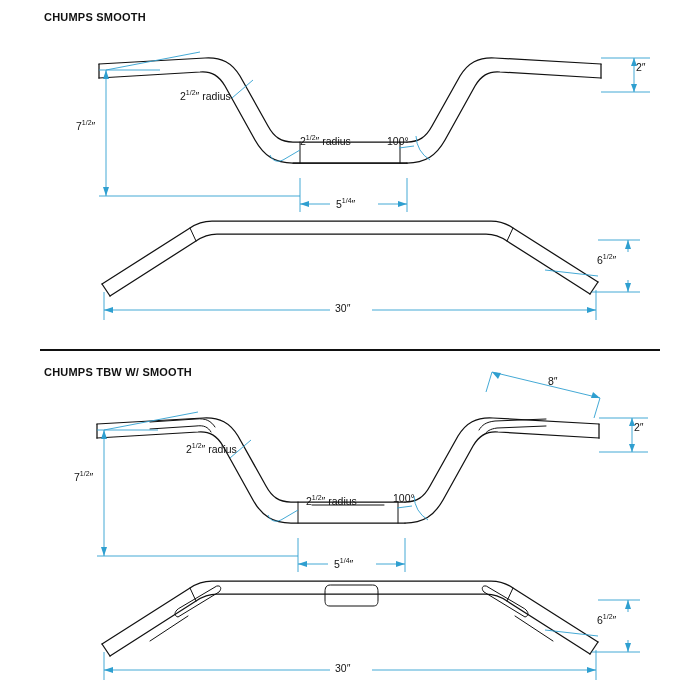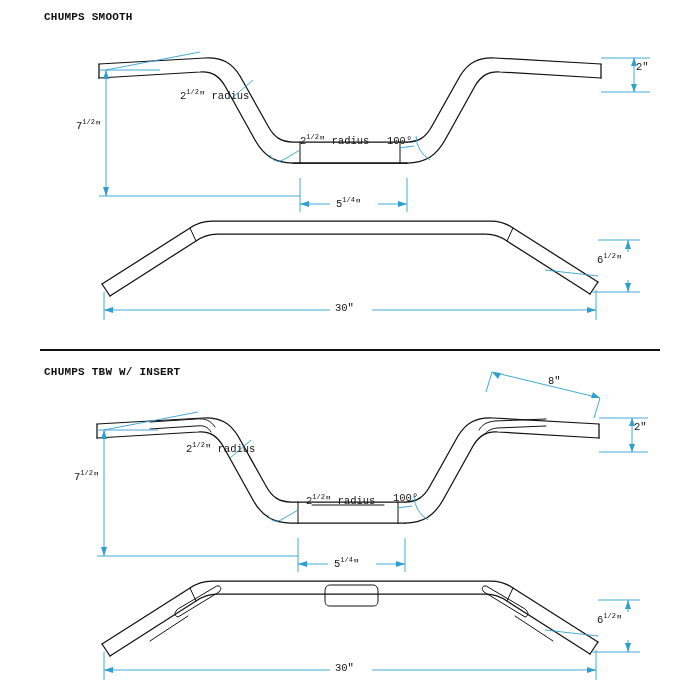--- a/index.html
+++ b/index.html
@@ -3,21 +3,21 @@
 <meta charset="utf-8">
 <style>
   html,body{margin:0;padding:0;}
   body{
     width:700px;height:700px;
     background:#ffffff;
     font-family:"Liberation Sans", sans-serif;
     color:#111;
     overflow:hidden;
   }
-  .sheet{position:relative;width:700px;height:700px;font-family:Liberation Mono, monospace;}
+  .sheet{position:relative;width:700px;height:700px;}
   .panel-title{
     position:absolute;
     font-size:11px;
     font-weight:bold;
     letter-spacing:.02em;
     color:#111;
     white-space:nowrap;
   }
   #title-top{left:44px;top:11px;}
   #title-bottom{left:44px;top:366px;}
@@ -39,21 +39,21 @@
   .dimfill{fill:#2f9fd0;stroke:none;}
 </style>
 </head>
 <body>
 
 <div class="sheet">
 
   <div class="divider"></div>
 
   <div class="panel-title" id="title-top">CHUMPS SMOOTH</div>
-  <div class="panel-title" id="title-bottom">CHUMPS TBW W/ INSERT</div>
+  <div class="panel-title" id="title-bottom">CHUMPS TBW W/ SMOOTH</div>
 
   <svg class="dwg" viewBox="0 0 700 700">
 
     <g>
 
       <path class="part" d="M99,64 L205,58 C222,57 232,63 240,76 L268,126 C274,137 281,142 293,142 L407,142"></path>
 
       <path class="part" d="M99,78 L200,72 C212,71 219,76 225,86 L255,140 C264,156 275,163 293,163 L407,163"></path>
 
       <path class="part" d="M99,64 L99,78"></path>

